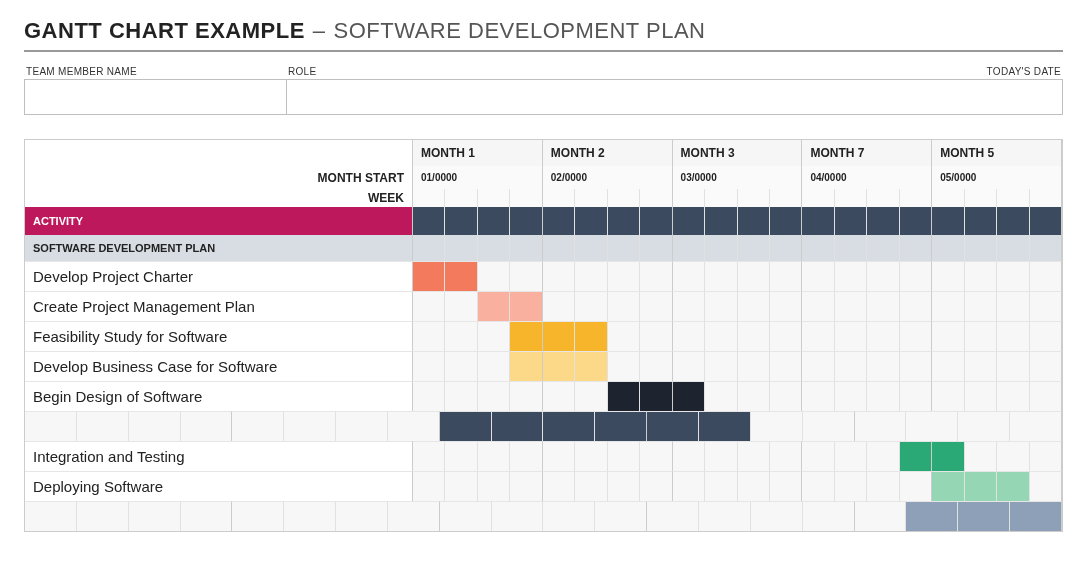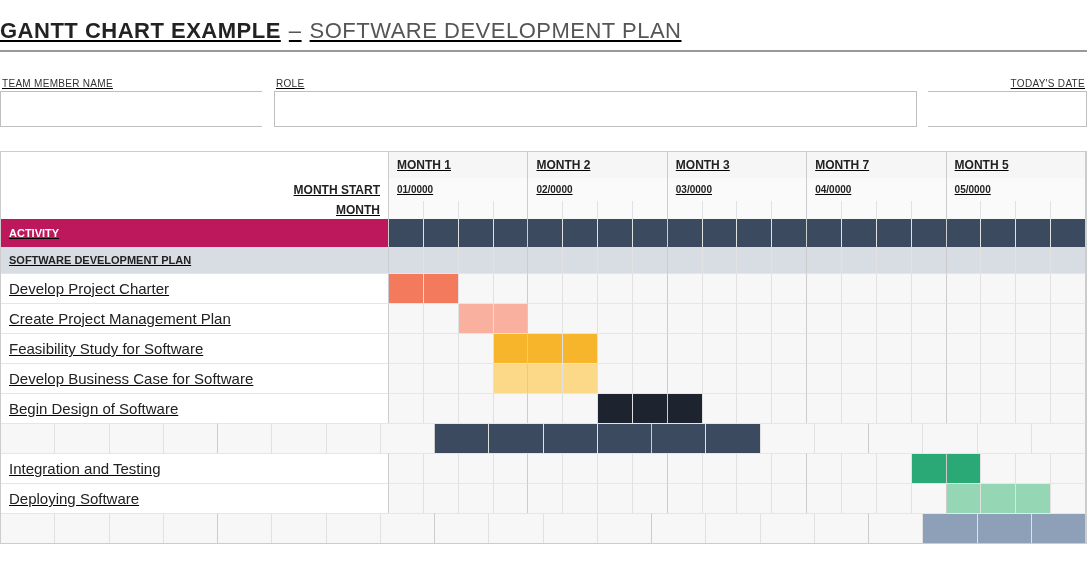--- a/index.html
+++ b/index.html
@@ -1,32 +1,32 @@
 <!DOCTYPE html>
 <html><head>
 <meta charset="utf-8">
 <style>
   * { box-sizing: border-box; margin: 0; padding: 0; }
   body { font-family: "Century Gothic", "Avant Garde", Arial, sans-serif; background: #fff; width: 1087px; }
-  .page { padding: 18px 0; text-decoration: underline; }
+  .page { padding: 18px 24px; }
   .title-line { display: flex; align-items: baseline; gap: 8px; }
   .title-bold { font-size: 22px; font-weight: 700; color: #222; letter-spacing: 0.5px; }
   .title-light { font-size: 22px; font-weight: 300; color: #555; letter-spacing: 0.5px; }
   .title-rule { border: none; border-top: 2px solid #999; margin: 6px 0 14px 0; }
-  .info-row { display: flex; gap: 12px; align-items: flex-end; }
+  .info-row { display: flex; gap: 0; }
   .info-cell { display: flex; flex-direction: column; }
   .info-label { font-size: 10px; letter-spacing: 0.3px; color: #333; padding: 0 2px 2px 2px; }
   .info-box { border: 1px solid #bfbfbf; height: 36px; background: #fff; }
   .info-cell.name { flex: 0 0 262px; }
   .info-cell.role { flex: 1 1 auto; }
   .info-cell.date { flex: 0 0 158px; }
   .info-cell.name .info-box { border-right: none; }
   .info-cell.date .info-box { border-left: none; margin-left: -1px;}
   .info-cell.role .info-box { }
-  .info-cell.date .info-label { text-align: right; margin-top: 12px; }
+  .info-cell.date .info-label { text-align: right; }
 
   .gantt { margin: 24px 0 0 0; border: 1px solid #ccc; border-top: none; font-size: 11px; color: #222; }
   .row { display: flex; align-items: stretch; }
   .labelcol { flex: 0 0 388px; border-right: 1px solid #ccc; display: flex; align-items: center; padding: 0 8px; }
   .labelcol.right { justify-content: flex-end; font-weight: 700; font-size: 12px; }
   .weeks { flex: 1 1 auto; display: grid; grid-template-columns: repeat(20, 1fr); }
   .wk { border-right: 1px solid #e1e1e1; }
   .wk:nth-child(4n) { border-right: 1px solid #ccc; }
   .monthhead .labelcol { border-top: 1px solid #ccc; }
   .monthhead .mcell { grid-column: span 4; border-top: 1px solid #ccc; border-right: 1px solid #ccc; padding: 6px 8px; font-weight: 700; font-size: 12px; background: #f6f6f6; }
@@ -98,21 +98,21 @@
       <div class="weeks" id="month-start-cells">
           <div class="mcell">01/0000</div>
           <div class="mcell">02/0000</div>
           <div class="mcell">03/0000</div>
           <div class="mcell">04/0000</div>
           <div class="mcell">05/0000</div>
         </div>
     </div>
 
     <div class="row weekhead">
-      <div class="labelcol right">MONTH</div>
+      <div class="labelcol right">WEEK</div>
       <div class="weeks" id="week-header-cells">
           <div class="wk"></div>
           <div class="wk"></div>
           <div class="wk"></div>
           <div class="wk"></div>
           <div class="wk"></div>
           <div class="wk"></div>
           <div class="wk"></div>
           <div class="wk"></div>
           <div class="wk"></div>

